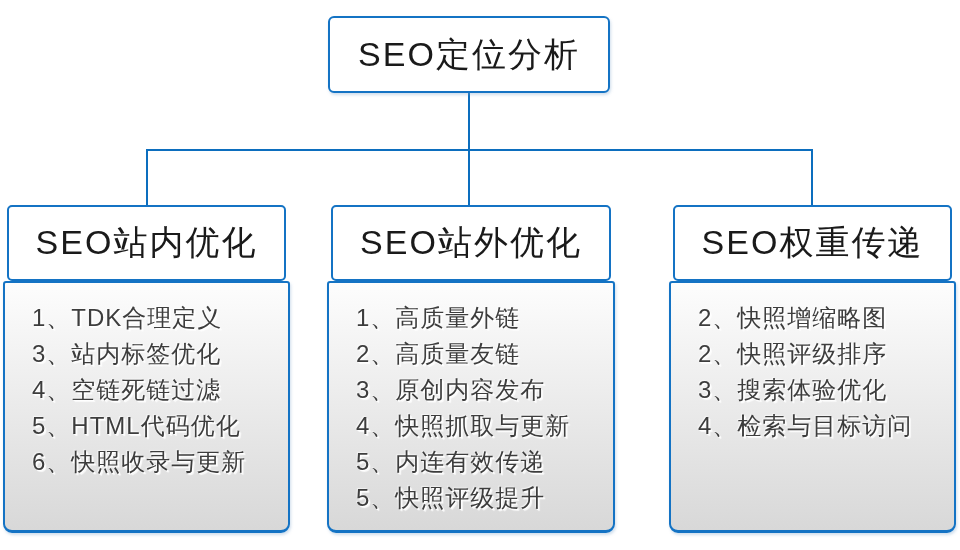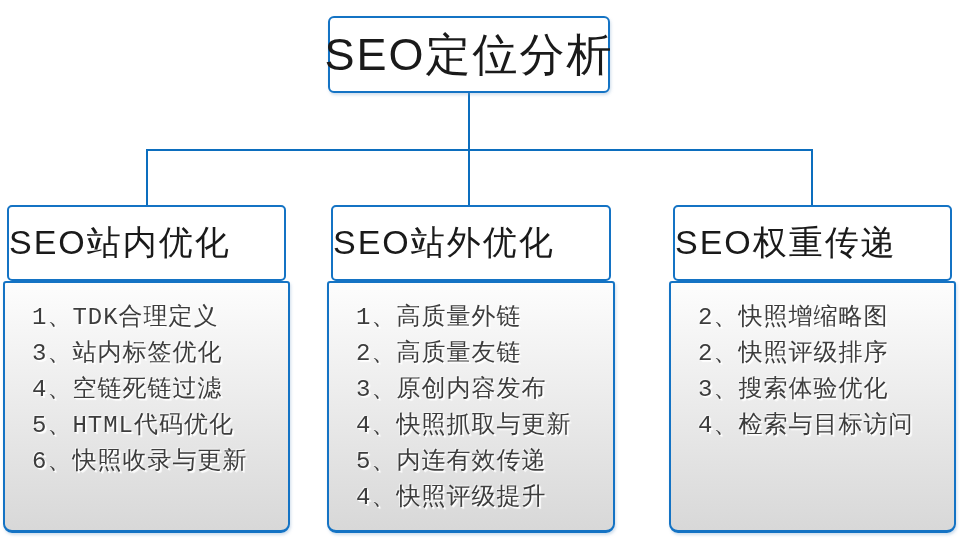--- a/index.html
+++ b/index.html
@@ -34,21 +34,21 @@
   .node-box {
     position: absolute;
     background: #ffffff;
     border: 2px solid var(--border-color);
     border-radius: 6px;
     display: flex;
     align-items: center;
     justify-content: center;
   }
   .node-box .node-label {
-    font-size: 45px;
+    font-size: 34px;
     letter-spacing: 2px;
     color: var(--header-text-color);
     white-space: nowrap;
   }
   .root-node {
     left: 328px; top: 16px;
     width: 282px; height: 77px;
     box-shadow: 1px 2px 3px rgba(120,160,200,0.35);
   }
   .branch-col { position: absolute; top: 205px; }
@@ -57,41 +57,40 @@
   .branch-col.col-2 { left: 669px; width: 287px; }
   .branch-header {
     position: absolute;
     left: 4px; right: 4px; top: 0;
     height: 76px;
     background: #ffffff;
     border: 2px solid var(--border-color);
     border-radius: 5px;
     display: flex;
     align-items: center;
-    justify-content: flex-start;
+    justify-content: center;
     z-index: 2;
   }
   .branch-header .node-label {
     font-size: 34px;
     letter-spacing: 2px;
     color: var(--header-text-color);
     white-space: nowrap;
   }
   .branch-panel {
     position: absolute;
     left: 0; right: 0; top: 76px;
     height: 252px;
     background: linear-gradient(to bottom, var(--panel-gradient-top), var(--panel-gradient-bottom));
     border: 2px solid var(--border-color);
     border-bottom-width: 3px;
     border-radius: 3px 3px 9px 9px;
     box-shadow: 1px 2px 3px rgba(120,160,200,0.35);
     padding: 17px 10px 0 27px;
     z-index: 1;
-    font-family: Liberation Mono, monospace;
   }
   .list-item {
     font-size: 24px;
     line-height: 36px;
     color: var(--item-text-color);
     letter-spacing: 1px;
     white-space: nowrap;
     text-shadow: 1px 1px 0 #ffffff, 2px 2px 1px rgba(255,255,255,0.85), -1px -1px 1px rgba(255,255,255,0.6);
   }
 </style>
@@ -127,21 +126,21 @@
   <div class="branch-col col-1">
     <div class="branch-header">
       <span class="node-label">SEO站外优化</span>
     </div>
     <div class="branch-panel">
       <div class="list-item">1、高质量外链</div>
       <div class="list-item">2、高质量友链</div>
       <div class="list-item">3、原创内容发布</div>
       <div class="list-item">4、快照抓取与更新</div>
       <div class="list-item">5、内连有效传递</div>
-      <div class="list-item">4、快照评级提升</div>
+      <div class="list-item">5、快照评级提升</div>
     </div>
   </div>
 
   <div class="branch-col col-2">
     <div class="branch-header">
       <span class="node-label">SEO权重传递</span>
     </div>
     <div class="branch-panel">
       <div class="list-item">2、快照增缩略图</div>
       <div class="list-item">2、快照评级排序</div>

